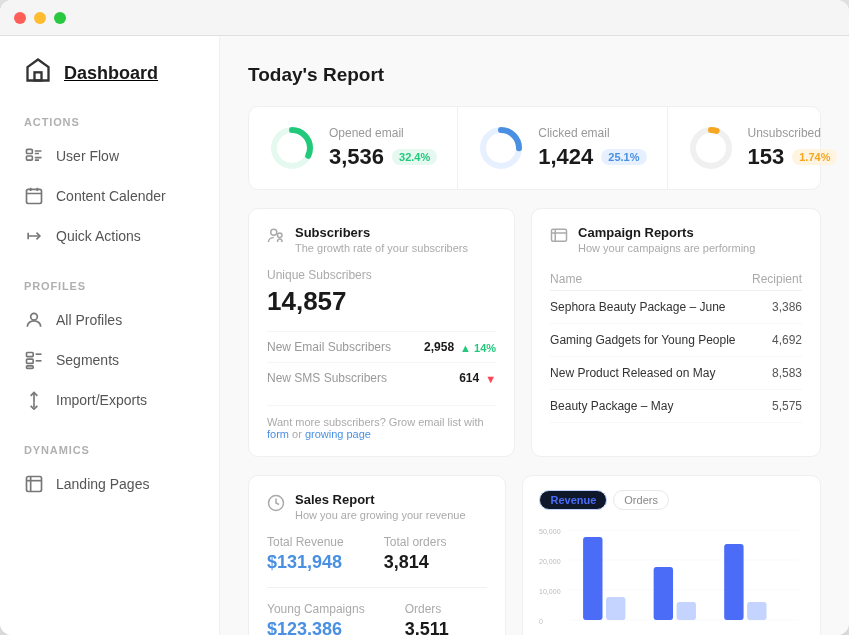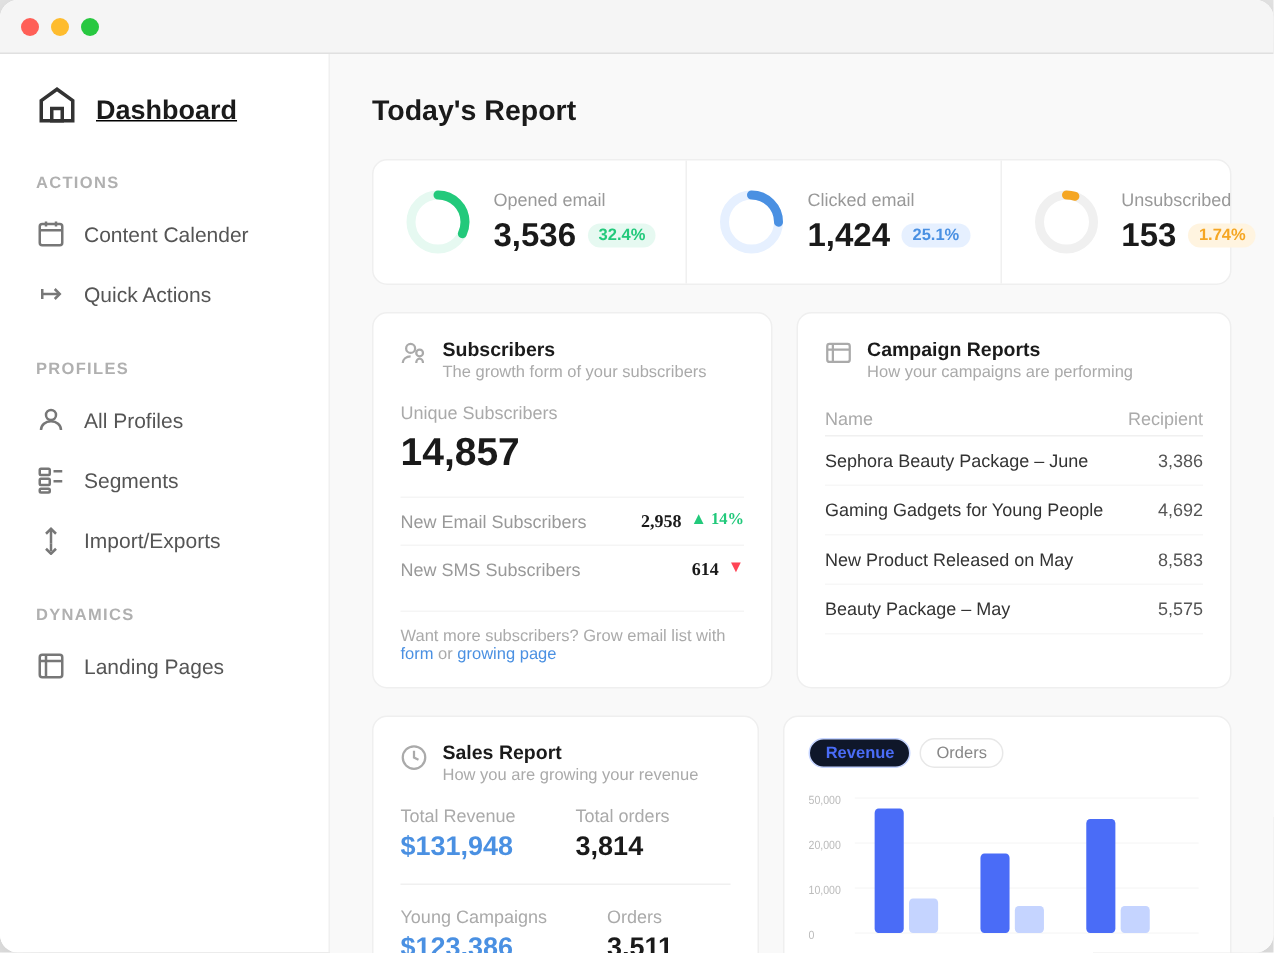--- a/index.html
+++ b/index.html
@@ -177,21 +177,21 @@
     .sub-unique-value { font-size: 26px; font-weight: 700; color: #1a1a1a; margin-bottom: 14px; }
     .sub-stat-row {
       display: flex;
       justify-content: space-between;
       align-items: center;
       padding: 8px 0;
       border-top: 1px solid #f5f5f5;
       font-size: 12px;
     }
     .sub-stat-label { color: #999; }
-    .sub-stat-value { font-weight: 600; color: #1a1a1a; display: flex; align-items: flex-start; gap: 6px; font-family: Liberation Serif, serif; }
+    .sub-stat-value { font-weight: 600; color: #1a1a1a; display: flex; align-items: flex-end; gap: 6px; }
     .trend-up { color: #22c97b; font-size: 11px; }
     .trend-down { color: #f45; font-size: 11px; }
     .sub-footer {
       margin-top: 12px;
       font-size: 11px;
       color: #aaa;
       border-top: 1px solid #f5f5f5;
       padding-top: 10px;
     }
     .sub-footer a { color: #4a90e2; text-decoration: none; }
@@ -268,20 +268,31 @@
       <div class="sidebar-logo">
         <svg class="logo-icon" viewBox="0 0 24 24" fill="none" stroke="currentColor" stroke-width="2">
           <path d="M3 9.5L12 3l9 6.5V21H3V9.5z"></path>
           <rect x="9" y="14" width="6" height="7"></rect>
         </svg>
         <span class="logo-text">Dashboard</span>
       </div>
 
       <div class="section-label">ACTIONS</div>
 
+      <div class="nav-item">
+        <svg viewBox="0 0 24 24" fill="none" stroke="currentColor" stroke-width="2">
+          <rect x="3" y="4" width="7" height="5" rx="1"></rect>
+          <rect x="3" y="12" width="7" height="5" rx="1"></rect>
+          <line x1="13" y1="6" x2="21" y2="6"></line>
+          <line x1="13" y1="9" x2="18" y2="9"></line>
+          <line x1="13" y1="14" x2="21" y2="14"></line>
+          <line x1="13" y1="17" x2="18" y2="17"></line>
+        </svg>
+        <span>User Flow</span>
+      </div>
 
       <div class="nav-item">
         <svg viewBox="0 0 24 24" fill="none" stroke="currentColor" stroke-width="2">
           <rect x="3" y="4" width="18" height="17" rx="2"></rect>
           <line x1="3" y1="9" x2="21" y2="9"></line>
           <line x1="8" y1="2" x2="8" y2="6"></line>
           <line x1="16" y1="2" x2="16" y2="6"></line>
         </svg>
         <span>Content Calender</span>
       </div>
@@ -397,21 +408,21 @@
             <span class="card-header-icon">
               <svg viewBox="0 0 24 24" fill="none" stroke="currentColor" stroke-width="2">
                 <circle cx="9" cy="7" r="4"></circle>
                 <path d="M2 20c0-3.3 3.1-6 7-6"></path>
                 <circle cx="17" cy="11" r="3"></circle>
                 <path d="M14 20c0-2.2 1.3-4 3-4s3 1.8 3 4"></path>
               </svg>
             </span>
             <div>
               <div class="card-title">Subscribers</div>
-              <div class="card-subtitle">The growth form of your subscribers</div>
+              <div class="card-subtitle">The growth rate of your subscribers</div>
             </div>
           </div>
           <div class="sub-unique-label">Unique Subscribers</div>
           <div class="sub-unique-value">14,857</div>
           <div class="sub-stat-row">
             <span class="sub-stat-label">New Email Subscribers</span>
             <span class="sub-stat-value">
               <span>2,958</span>
               <span class="trend-up">▲ <span>14%</span></span>
             </span>

